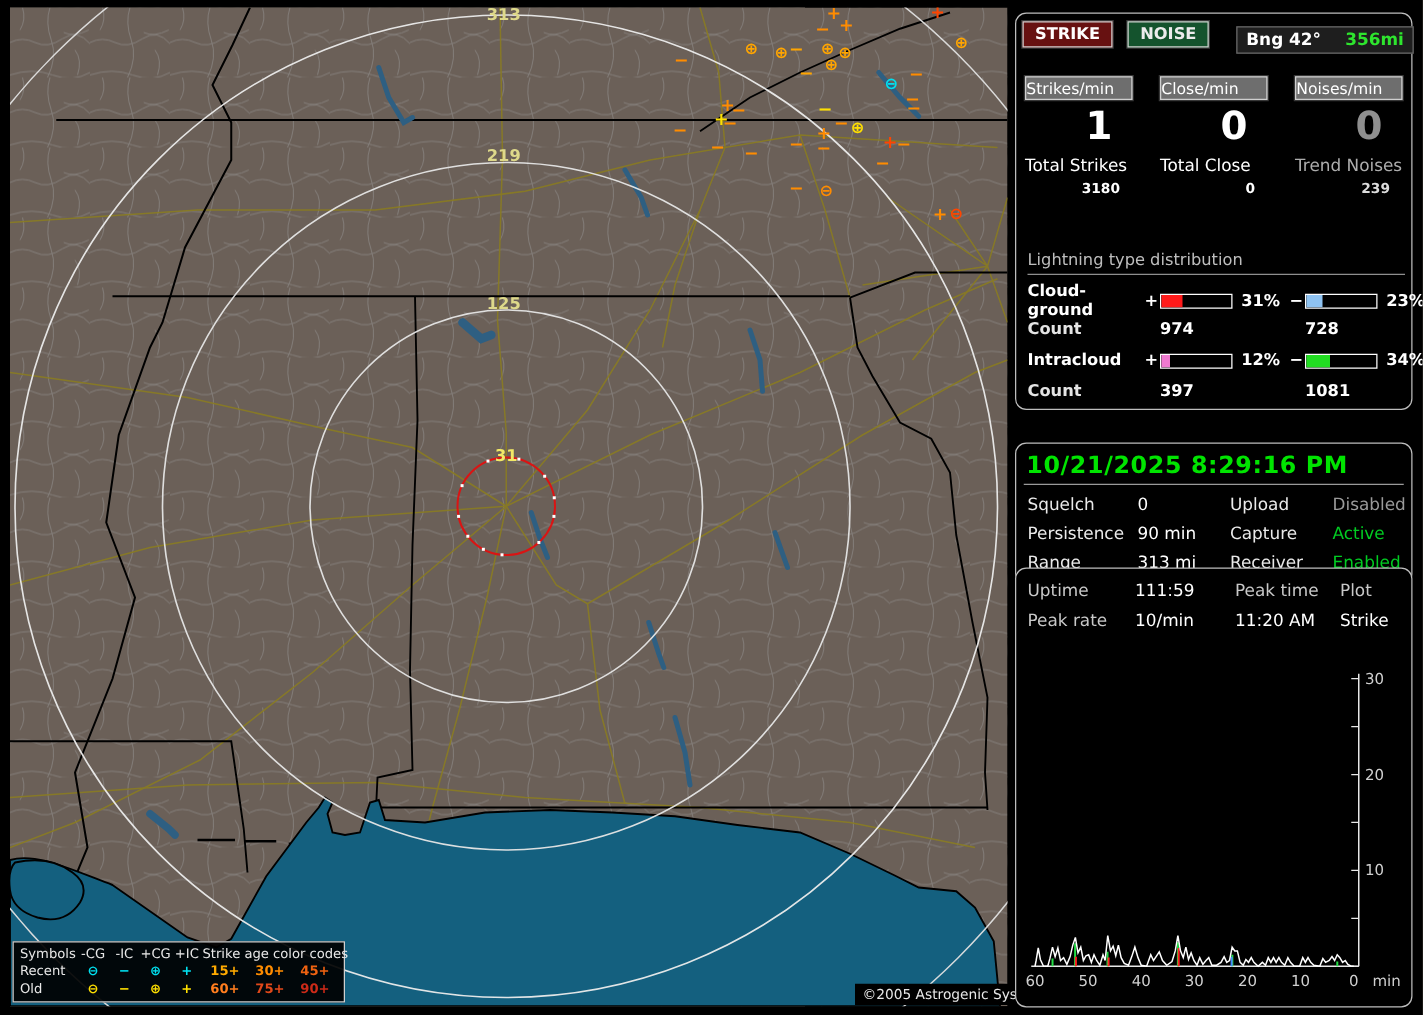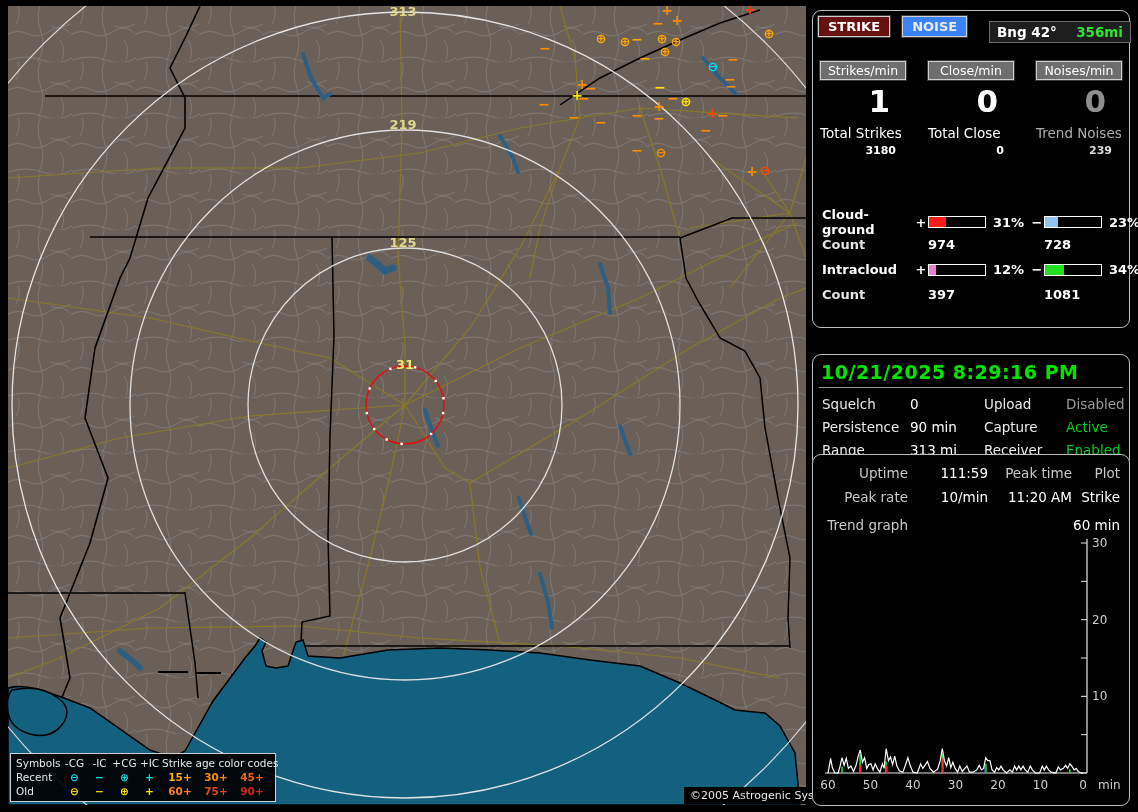--- a/index.html
+++ b/index.html
@@ -16,34 +16,34 @@
   .lg-cell.ctr{text-align:center;}
   .lg-cell.age-hdr{grid-column:span 3;text-align:center;}
   .lg-cell.glyph{font-weight:bold;}
   #copyright{position:absolute;left:676px;top:781px;background:#000;color:#e8e8e8;
       font-size:11px;padding:2px 6px;white-space:nowrap;}
   
   .panel-box{position:absolute;left:812px;width:316px;background:#000;
       border:1px solid #bdbdbd;border-radius:9px;}
   #box-top{top:10px;height:316px;}
   #box-time{top:334px;height:112px;margin-top:20px;}
-  #box-stats{top:454px;height:350px;text-align:right;}
+  #box-stats{top:454px;height:350px;}
   .tbtn{display:inline-block;font-weight:bold;font-size:13px;padding:2px 9px;
       border:1px solid #d0d0d0;box-shadow:0 0 0 1px #3a3a3a;cursor:pointer;}
   #strike-btn{background:#671111;color:#fff;margin-left:5px;}
-  #noise-btn{background:#3b82f6;color:#ececec;margin-left:7px;}
+  #noise-btn{background:#14532d;color:#ececec;margin-left:7px;}
   #bng-box{position:absolute;left:176px;top:5px;width:126px;height:20px;background:#1e1e1e;
       border:1px solid #6a6a6a;display:flex;justify-content:space-between;align-items:center;
       padding:0 7px;font-weight:bold;font-size:13.5px;}
   #bng-dist{color:#2ee52e;}
   #btnrow{position:absolute;top:5px;left:0;right:6px;height:26px;}
   #counters{position:absolute;top:50px;left:7px;right:7px;display:grid;
       grid-template-columns:1fr 1fr 1fr;column-gap:22px;}
   .cbtn{background:#6e6e6e;border:1px solid #cfcfcf;box-shadow:0 0 0 1px #383838;
-      font-size:12.5px;padding:1px 0;text-align:center;color:#fff;cursor:pointer;}
+      font-size:12.5px;padding:1px 0;text-align:left;color:#fff;cursor:pointer;}
   .bignum{font-size:31px;font-weight:bold;text-align:right;padding-right:16px;margin-top:4px;line-height:34px;}
   .totlbl{font-size:13.5px;text-align:left;margin-top:7px;}
   .totval{font-size:11px;font-weight:bold;text-align:right;padding-right:10px;margin-top:3px;}
   .dim-num{color:#8f8f8f;}
   .dim-lbl{color:#adadad;}
   .dim-val{color:#dcdcdc;}
   #dist{position:absolute;top:190px;left:9px;right:5px;}
   #dist-title{font-size:13px;color:#bdbdbd;border-bottom:1px solid #8f8f8f;padding-bottom:3px;}
   .drow{display:grid;grid-template-columns:92px 14px 60px 42px 14px 60px 42px;
       align-items:center;height:25px;font-size:13px;font-weight:bold;}
@@ -264,20 +264,21 @@
       <div>
           <span class="cbtn" style="display:block">Noises/min</span>
         </div>
       <div class="bignum dim-num">0</div>
       <div class="totlbl dim-lbl">Trend Noises</div>
       <div class="totval dim-val">239</div>
     </div>
   </div>
 
   <div id="dist">
+    <div id="dist-title">Lightning type distribution</div>
     <div class="drow" style="margin-top:6px">
       <span>Cloud-ground</span>
       <span class="sign">+</span>
       <span class="bar">
           <i style="width: 31%; background: rgb(255, 26, 26);"></i>
         </span>
       <span class="pct">31%</span>
       <span class="sign">−</span>
       <span class="bar">
           <i style="width: 23%; background: rgb(143, 195, 242);"></i>
@@ -340,24 +341,20 @@
 <div id="box-stats" class="panel-box">
   <div id="stats-grid">
     <span class="lbl">Uptime</span>
     <span class="val">111:59</span>
     <span class="lbl">Peak time</span>
     <span class="lbl">Plot</span>
     <span class="lbl">Peak rate</span>
     <span class="val">10/min</span>
     <span class="val">11:20 AM</span>
     <span class="val">Strike</span>
-  </div>
-  <div id="trend-row">
-    <span class="lbl">Trend graph</span>
-    <span class="val">60 min</span>
   </div>
   <svg id="trend-svg" width="312" height="270" viewBox="0 0 312 270">
       <line x1="272" y1="8" x2="272" y2="242" stroke="#e8e8e8" stroke-width="1.2"></line>
       <line x1="10" y1="242" x2="272" y2="242" stroke="#e8e8e8" stroke-width="1.2"></line>
       <line x1="266" y1="242" x2="272" y2="242" stroke="#e8e8e8"></line>
       <line x1="266" y1="203.665" x2="272" y2="203.665" stroke="#e8e8e8"></line>
       <line x1="266" y1="165.32999999999998" x2="272" y2="165.32999999999998" stroke="#e8e8e8"></line>
       <text x="277" y="169.32999999999998" fill="#cfcfcf" font-size="12">10</text>
       <line x1="266" y1="126.995" x2="272" y2="126.995" stroke="#e8e8e8"></line>
       <line x1="266" y1="88.66" x2="272" y2="88.66" stroke="#e8e8e8"></line>

